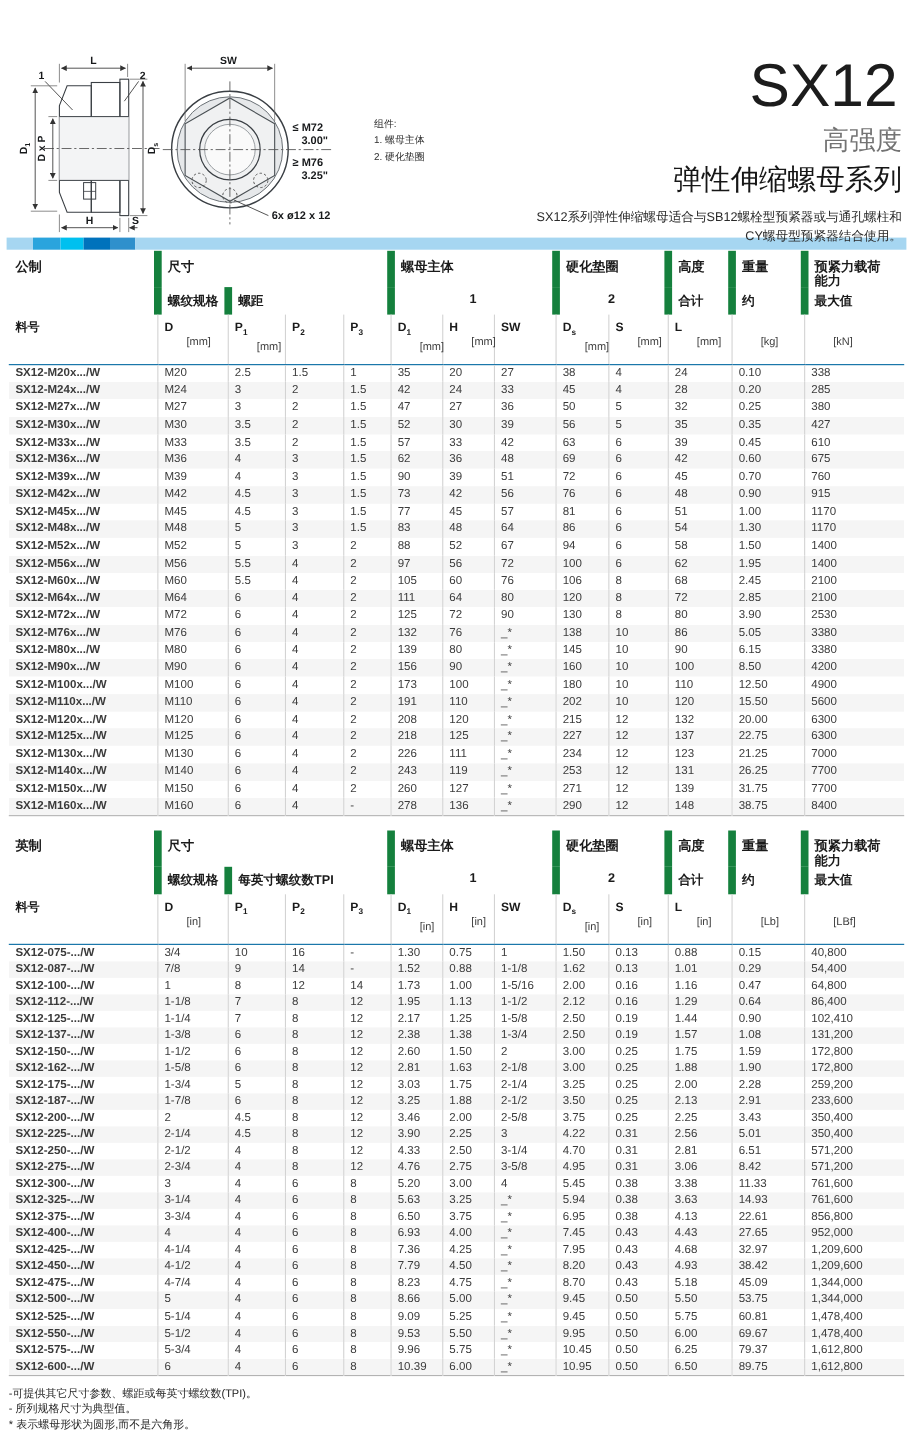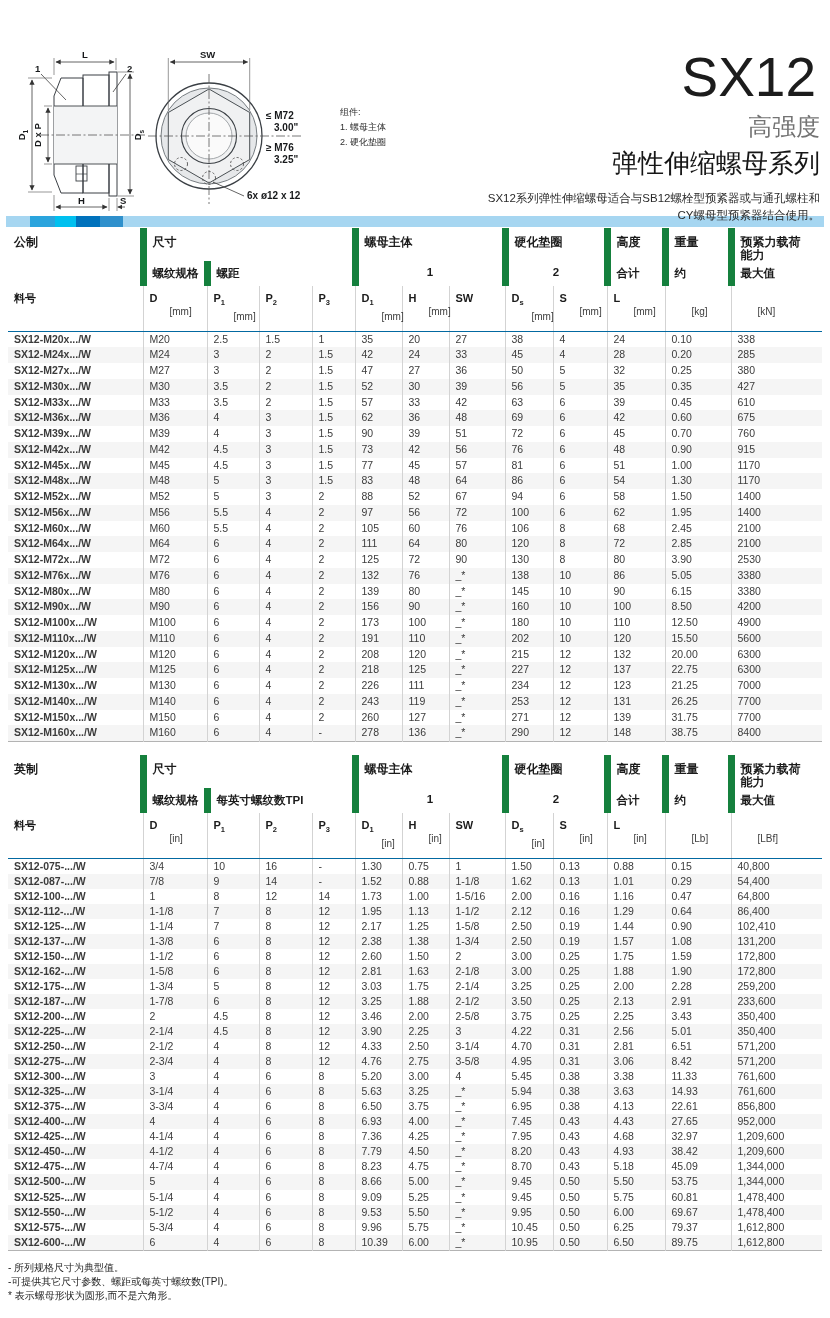--- a/index.html
+++ b/index.html
@@ -1138,18 +1138,18 @@
           <td>10.95</td>
           <td>0.50</td>
           <td>6.50</td>
           <td>89.75</td>
           <td>1,612,800</td>
         </tr>
       </tbody>
   </table>
 
   <div class="footnotes">
+    <div>-可提供其它尺寸参数、螺距或每英寸螺纹数(TPI)。</div>
     <div>- 所列规格尺寸为典型值。</div>
-    <div>-可提供其它尺寸参数、螺距或每英寸螺纹数(TPI)。</div>
     <div>* 表示螺母形状为圆形,而不是六角形。</div>
   </div>
 
 </div>
 
 </body></html>

